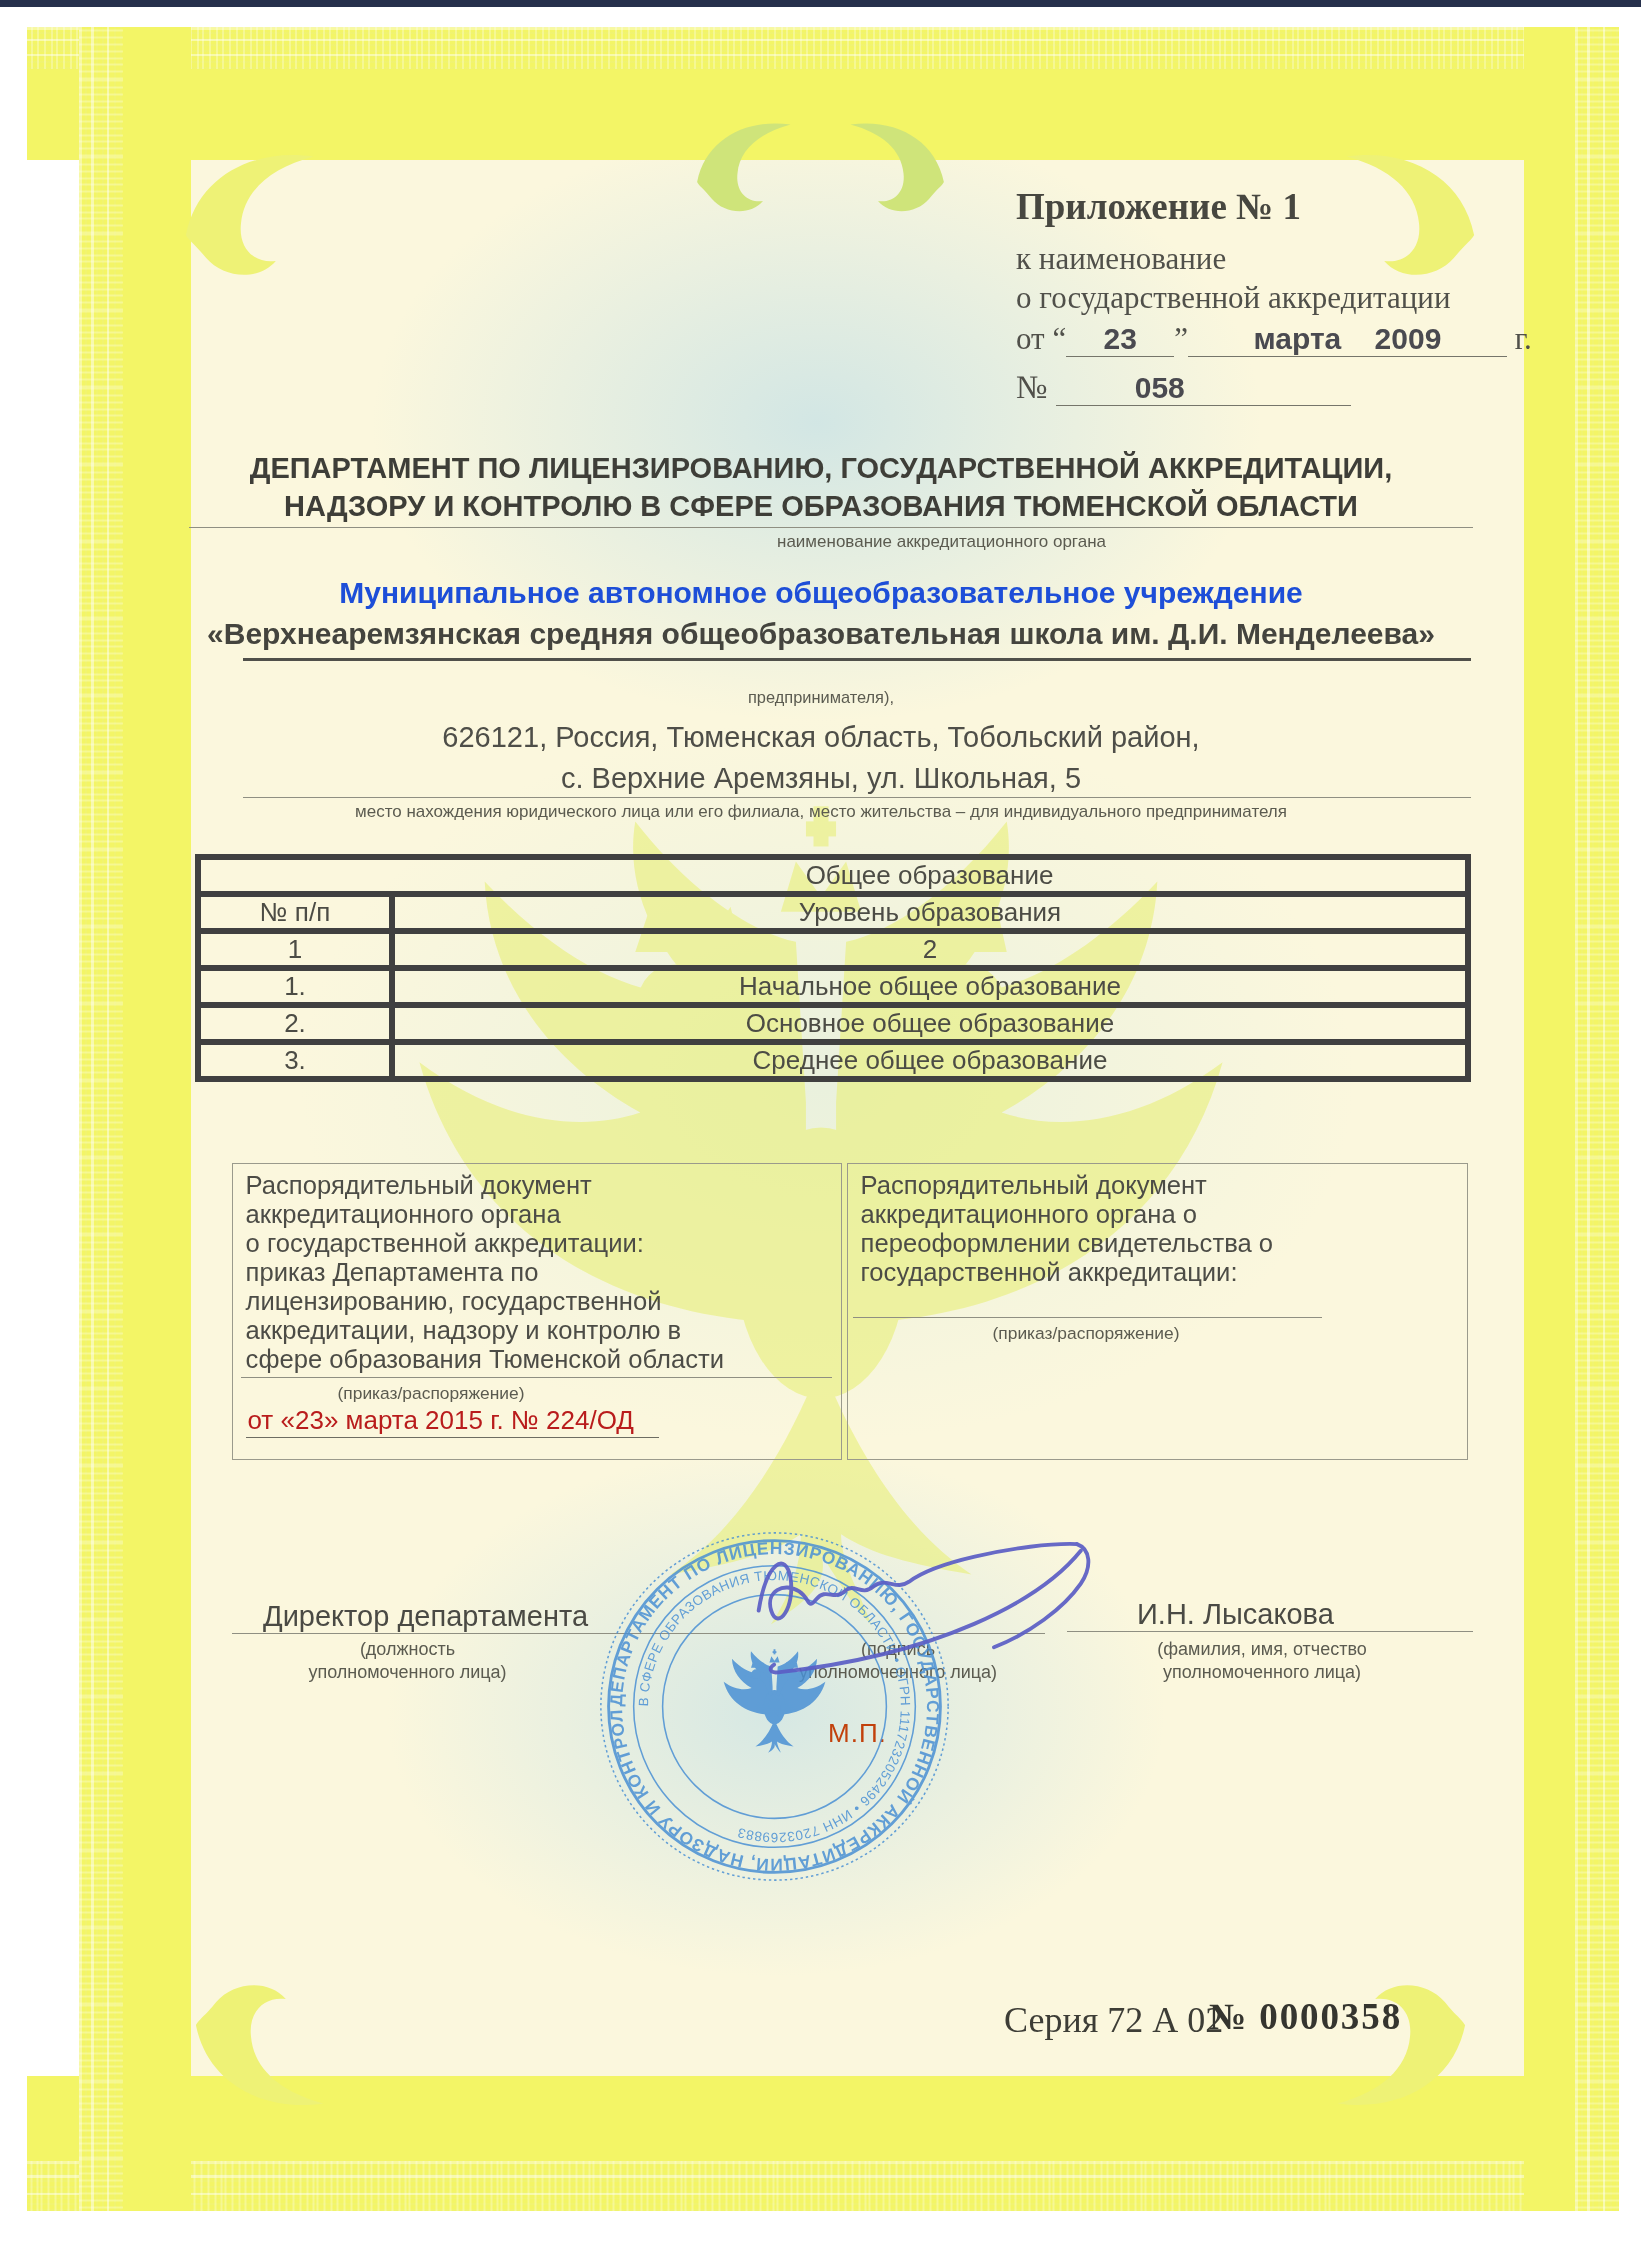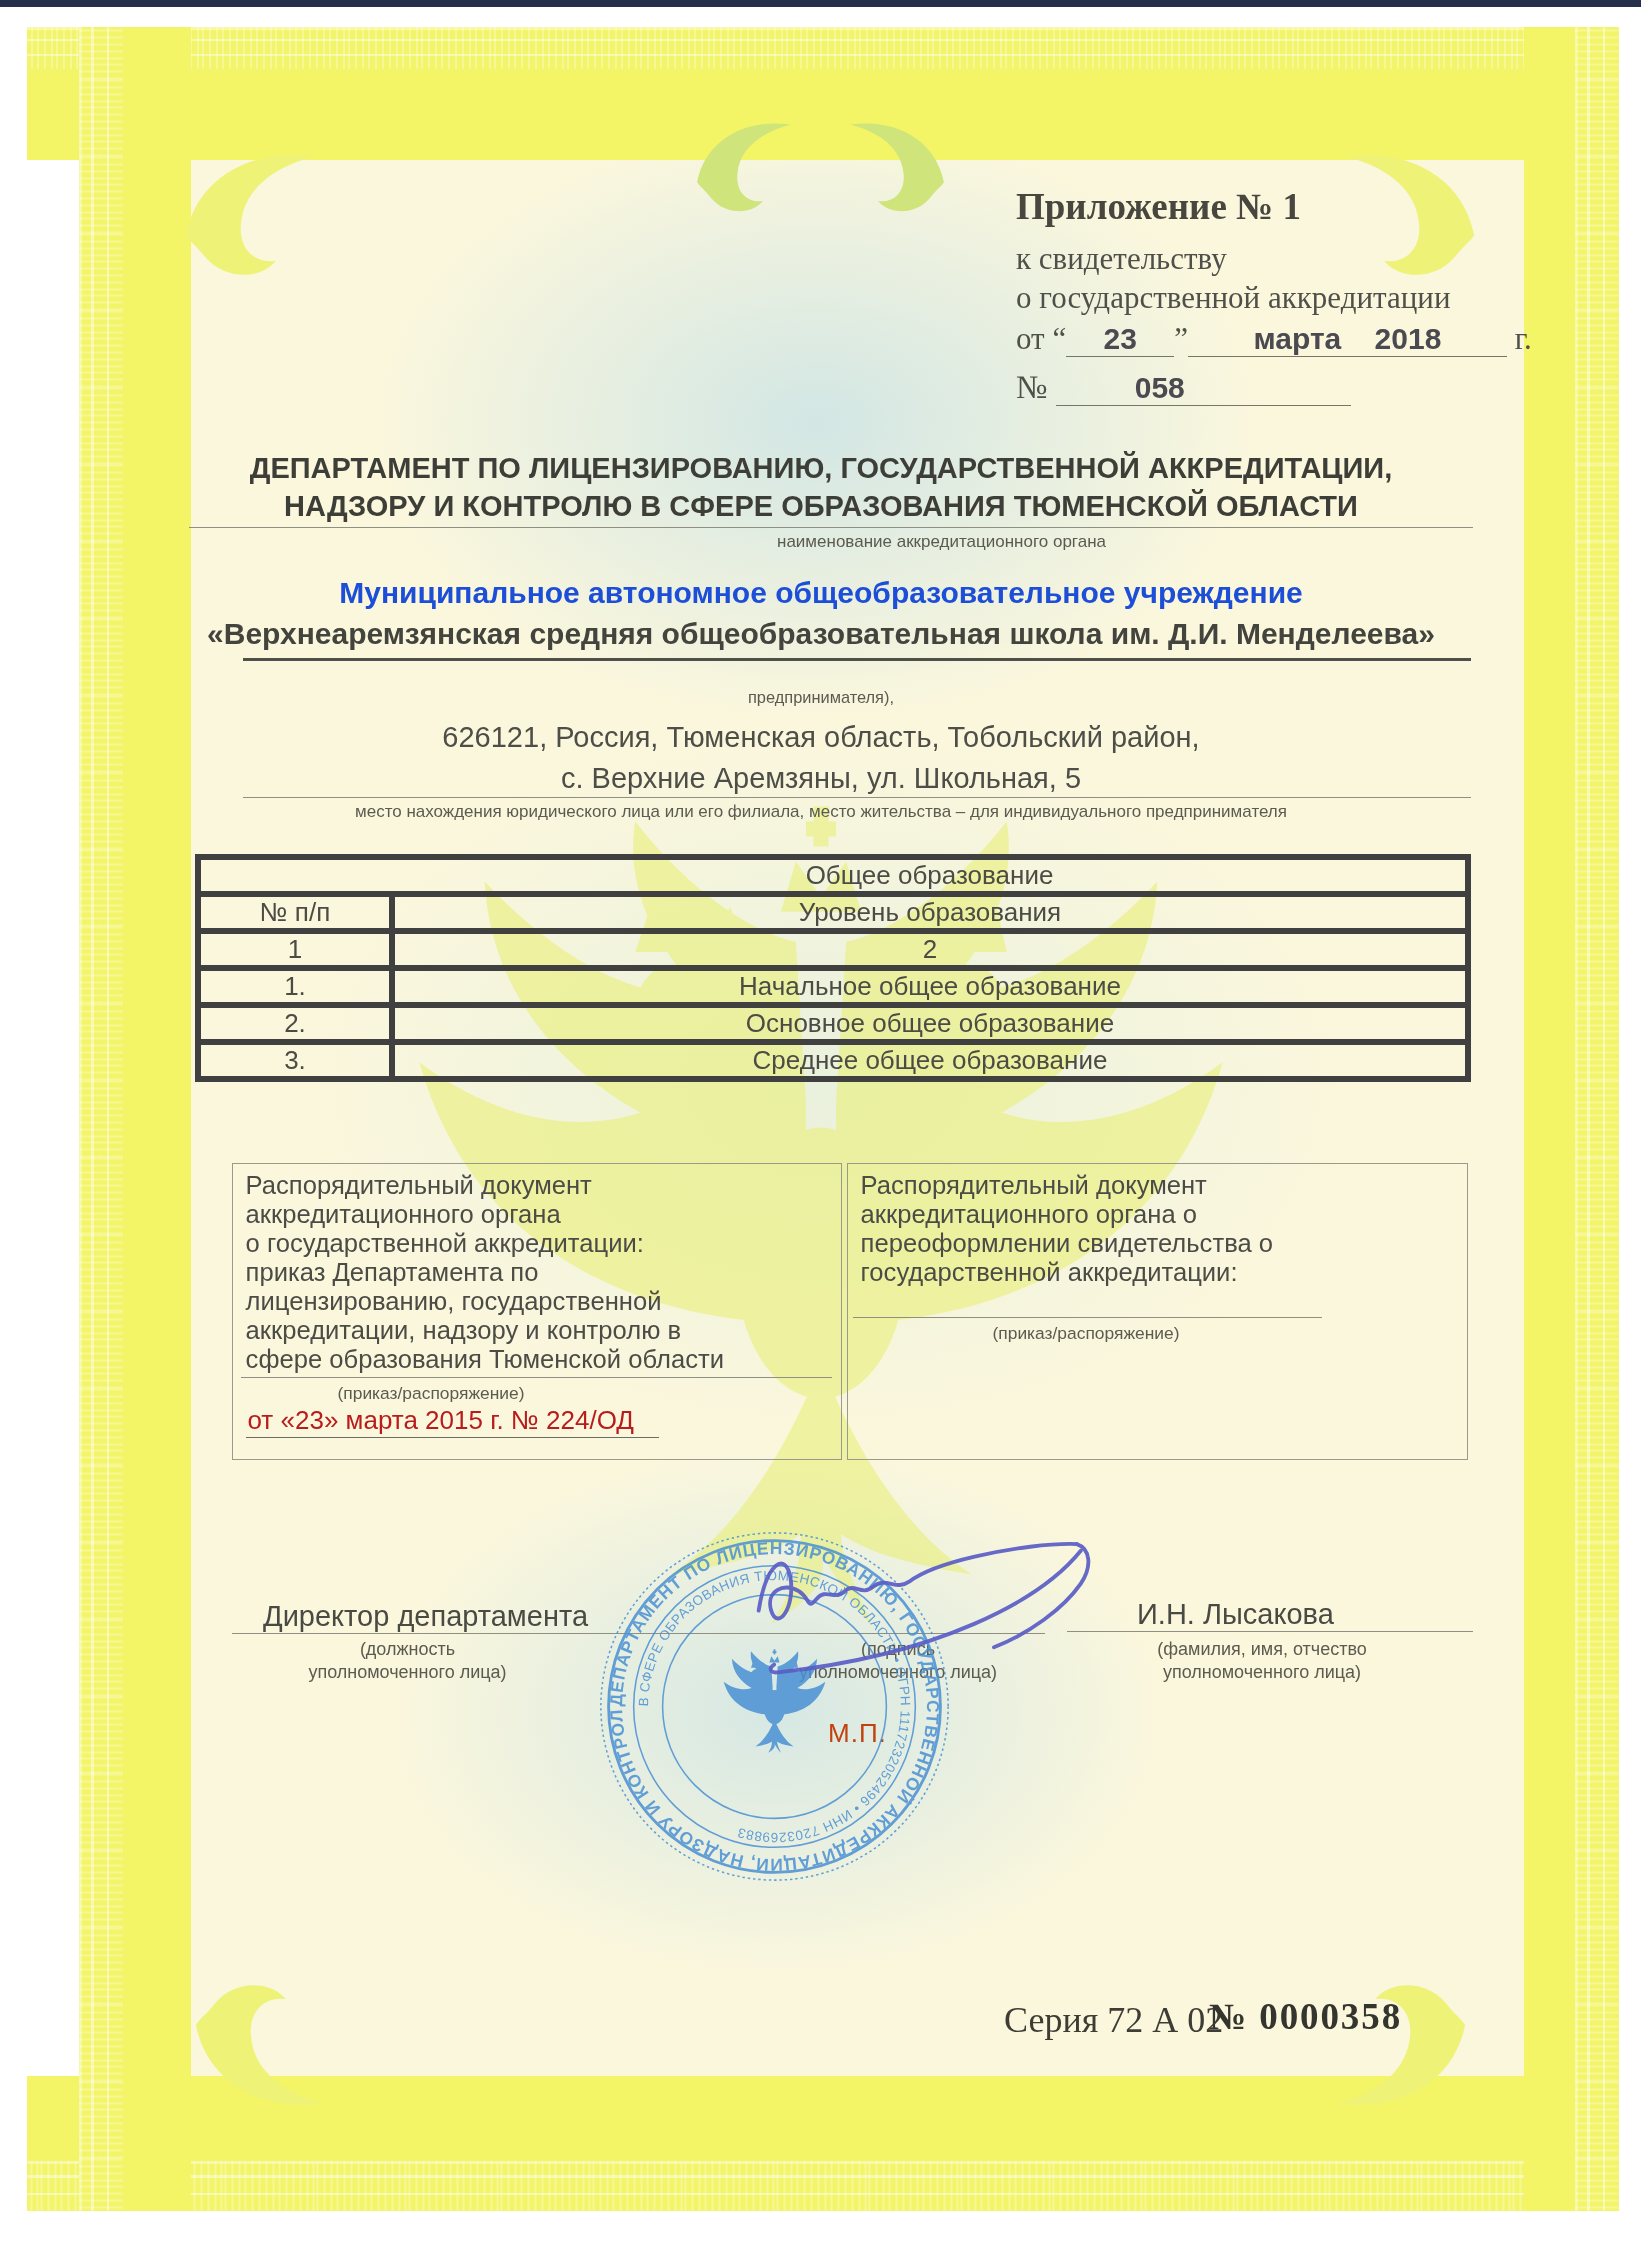--- a/index.html
+++ b/index.html
@@ -106,26 +106,26 @@
     </svg>
   <svg class="abs" style="left:1323px;top:1970px;width:145px;height:145px;color:#eef276;transform:scale(-1,-1);" viewBox="0 0 100 100">
       <use href="#curl" width="100" height="100"></use>
     </svg>
 
   <svg class="abs" style="left:319px;top:801px;width:1004px;height:854px;color:#e9f07c;opacity:.62;z-index:1;" viewBox="0 0 200 170">
     <use href="#eagle" width="200" height="170"></use>
   </svg>
 
   <div class="abs serif nowrap" style="left:1016px;top:185px;font-size:37px;font-weight:bold;color:#474740;z-index:2;">Приложение № 1</div>
-  <div class="abs serif nowrap" style="left:1016px;top:241px;font-size:31px;color:#50504a;z-index:2;">к свидетельству</div>
+  <div class="abs serif nowrap" style="left:1016px;top:241px;font-size:31px;color:#50504a;z-index:2;">к наименование</div>
   <div class="abs serif nowrap" style="left:1016px;top:280px;font-size:31px;color:#50504a;z-index:2;">о государственной аккредитации</div>
 
   <div class="abs serif nowrap" style="left:1016px;top:321px;font-size:31px;color:#50504a;z-index:2;">
     <span>от</span>
-    <span>“</span><span class="fill-line" style="width:108px;font-size:30px;font-family:'Liberation Sans',sans-serif;">23</span><span>”</span><span class="fill-line" style="width:319px;font-size:30px;font-family:'Liberation Sans',sans-serif;"><span>марта</span>&nbsp;&nbsp;&nbsp;&nbsp;<span>2018</span></span>
+    <span>“</span><span class="fill-line" style="width:108px;font-size:30px;font-family:'Liberation Sans',sans-serif;">23</span><span>”</span><span class="fill-line" style="width:319px;font-size:30px;font-family:'Liberation Sans',sans-serif;"><span>марта</span>&nbsp;&nbsp;&nbsp;&nbsp;<span>2009</span></span>
     <span>г.</span>
   </div>
 
   <div class="abs serif nowrap" style="left:1016px;top:369px;font-size:33px;color:#50504a;z-index:2;">
     <span>№</span>
     <span class="fill-line" style="width:208px;padding-right:87px;font-size:30px;font-family:'Liberation Sans',sans-serif;">058</span>
   </div>
 
   <div class="abs center nowrap" style="left:174px;top:452px;width:1294px;font-size:29px;font-weight:bold;color:#3e3e38;z-index:2;">ДЕПАРТАМЕНТ ПО ЛИЦЕНЗИРОВАНИЮ, ГОСУДАРСТВЕННОЙ АККРЕДИТАЦИИ,</div>
   <div class="abs center nowrap" style="left:174px;top:490px;width:1294px;font-size:29px;font-weight:bold;color:#3e3e38;z-index:2;">НАДЗОРУ И КОНТРОЛЮ В СФЕРЕ ОБРАЗОВАНИЯ ТЮМЕНСКОЙ ОБЛАСТИ</div>

